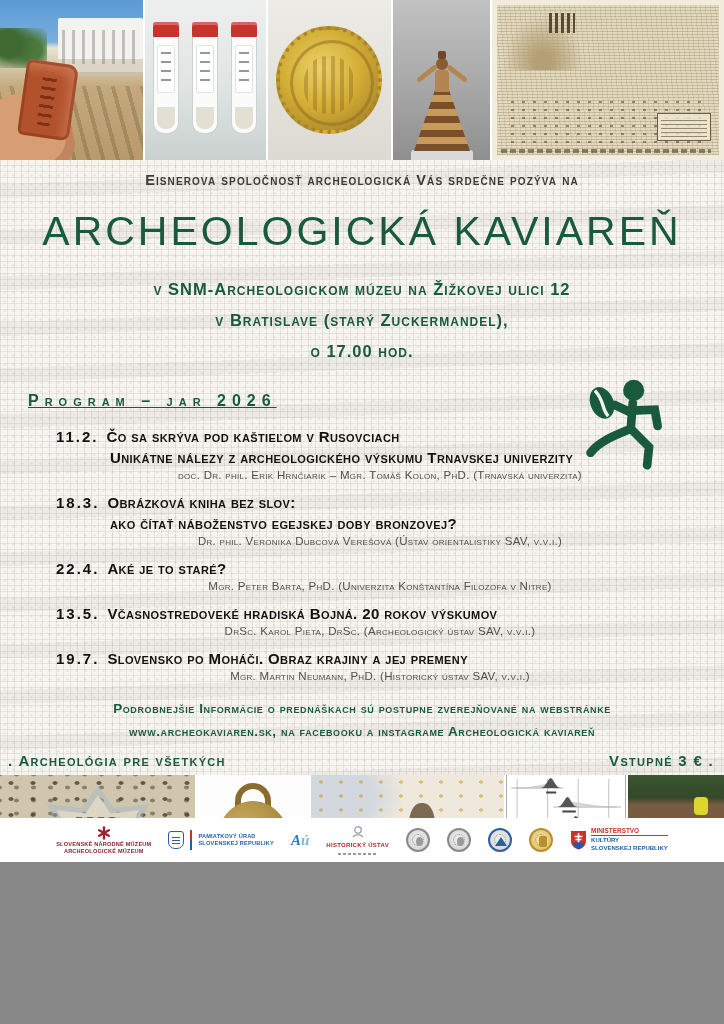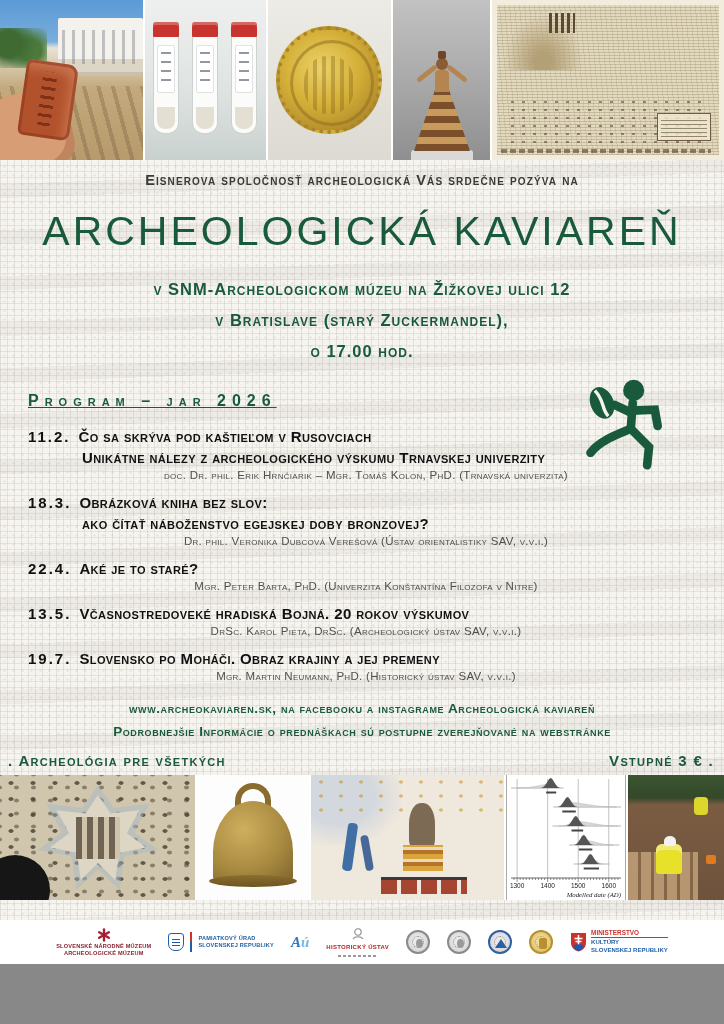--- a/index.html
+++ b/index.html
@@ -1,17 +1,17 @@
 <!DOCTYPE html>
 <html><head>
 <meta charset="utf-8">
 <style>
   html,body{margin:0;padding:0;background:#888;}
   .poster{
-    position:relative;width:724px;height:964px;margin:0 auto;overflow:hidden;
+    position:relative;width:724px;height:862px;margin:0 auto;overflow:hidden;
     font-family:"Liberation Sans",sans-serif;
     background-color:#f6f4ef;
     background-image:
       repeating-linear-gradient(178deg, rgba(125,115,100,0.07) 0 14px, rgba(0,0,0,0) 14px 46px),
       repeating-linear-gradient(90deg, rgba(135,125,112,0.16) 0 1px, rgba(0,0,0,0) 1px 7px),
       repeating-linear-gradient(0deg, rgba(135,125,112,0.14) 0 1px, rgba(0,0,0,0) 1px 6px),
       radial-gradient(rgba(120,110,95,0.10) 1px, rgba(0,0,0,0) 1.4px);
     background-size:auto,auto,auto,9px 9px;
   }
   .sc{font-variant:small-caps;}
@@ -63,21 +63,21 @@
   .t5 .legend{right:8px;bottom:14px;width:52px;height:26px;border:1px solid #6e5d42;background:rgba(240,232,210,.8);}
   .t5 .legend:before{content:"";position:absolute;left:3px;top:3px;right:3px;bottom:3px;background:repeating-linear-gradient(0deg,rgba(90,75,50,.6) 0 1px,rgba(0,0,0,0) 1px 4px);}
   .t5 .caption{left:4px;bottom:2px;width:210px;height:4px;background:repeating-linear-gradient(90deg,rgba(80,65,45,.6) 0 6px,rgba(0,0,0,0) 6px 9px);}
   
   .invite{margin-top:9px;text-align:center;color:#3a3a38;font-size:14.5px;letter-spacing:1.1px;line-height:1.55;font-weight:bold;}
   .main-title{margin-top:20px;text-align:center;color:#1a5a3c;font-size:41px;letter-spacing:3px;font-weight:normal;line-height:1;}
   .venue{margin-top:22px;text-align:center;color:#1a5a3c;font-size:16.5px;letter-spacing:1px;line-height:1.85;font-weight:bold;}
   .kav-logo{position:absolute;left:578px;top:372px;width:96px;height:104px;}
   
   .program-header{margin:26px 0 0 28px;color:#1a5a3c;font-size:16px;font-weight:bold;letter-spacing:6px;text-decoration:underline;}
-  .entries{margin:16px 20px 0 28px;}
+  .entries{margin:16px 20px 0 28px;padding-left:28px;}
   .entry{margin-bottom:11px;}
   .entry-line{color:#111;font-size:15px;font-weight:bold;letter-spacing:.4px;line-height:1.4;}
   .entry-line .date{margin-right:8px;letter-spacing:2px;}
   .entry-line.indent{padding-left:54px;}
   .entry-speaker{color:#4f4f4f;font-size:11.5px;font-weight:normal;text-align:center;letter-spacing:.3px;margin-top:1px;}
   
   .info{margin-top:16px;text-align:center;color:#1a5a3c;font-size:13.5px;font-weight:bold;letter-spacing:.6px;line-height:1.7;}
   .bottom-bar{display:flex;justify-content:space-between;align-items:center;margin:8px 10px 6px 8px;color:#1a5a3c;font-size:15px;font-weight:bold;letter-spacing:1.3px;}
   
   .b1{background:#cfc6ad;}
@@ -241,22 +241,22 @@
       <div class="entry-line sc"><span class="date">13.5.</span><span>Včasnostredoveké hradiská Bojná. 20 rokov výskumov</span></div>
       <div class="entry-speaker sc">DrSc. Karol Pieta, DrSc. (Archeologický ústav SAV, v.v.i.)</div>
     </div>
     <div class="entry">
       <div class="entry-line sc"><span class="date">19.7.</span><span>Slovensko po Moháči. Obraz krajiny a jej premeny</span></div>
       <div class="entry-speaker sc">Mgr. Martin Neumann, PhD. (Historický ústav SAV, v.v.i.)</div>
     </div>
   </div>
 
   <div class="info sc">
+    <div>Podrobnejšie Informácie o prednáškach sú postupne zverejňované na webstránke</div>
     <div>www.archeokaviaren.sk, na facebooku a instagrame Archeologická kaviareň</div>
-    <div>Podrobnejšie Informácie o prednáškach sú postupne zverejňované na webstránke</div>
   </div>
 
   <div class="bottom-bar">
     <span class="sc">. Archeológia pre všetkých</span>
     <span class="sc">Vstupné 3 € .</span>
   </div>
 
   <div class="strip strip-bottom">
     <div class="tile b1">
       <div class="abs blocks"></div>

